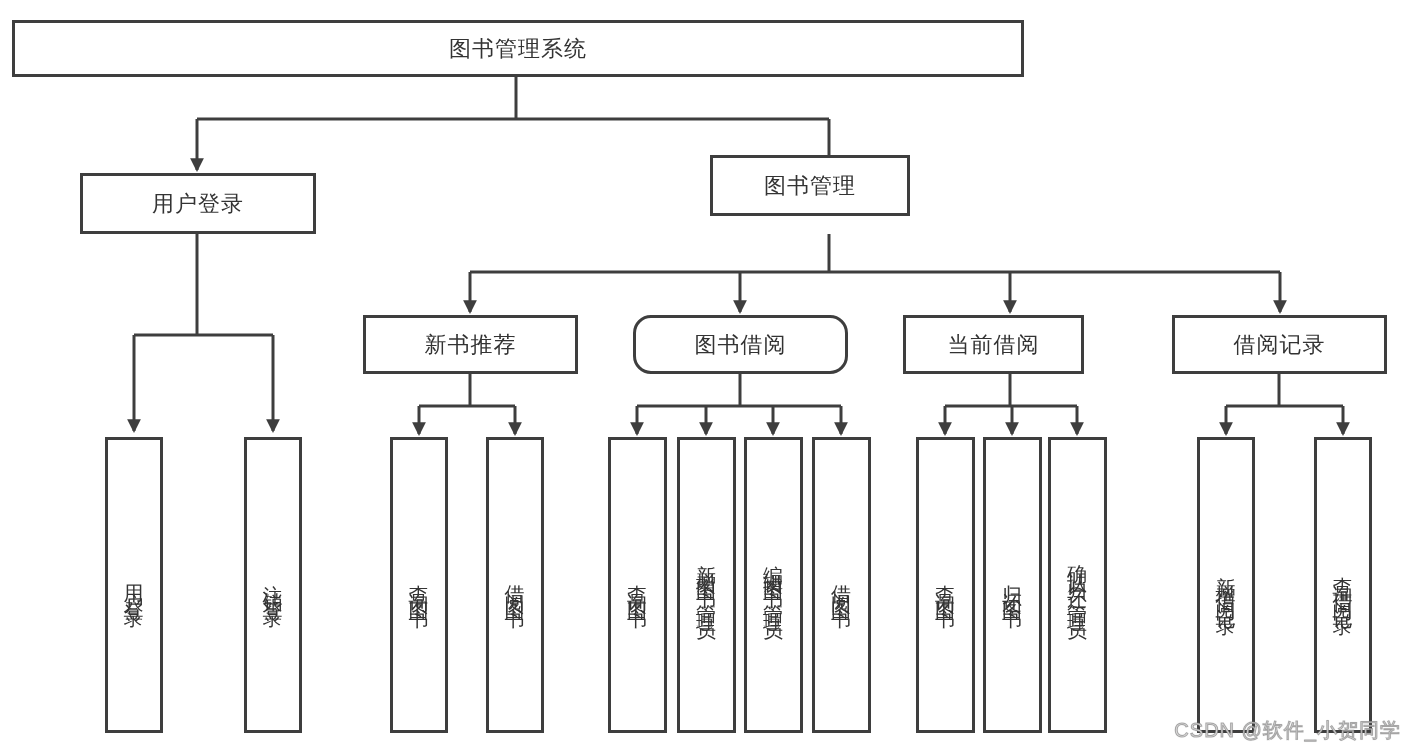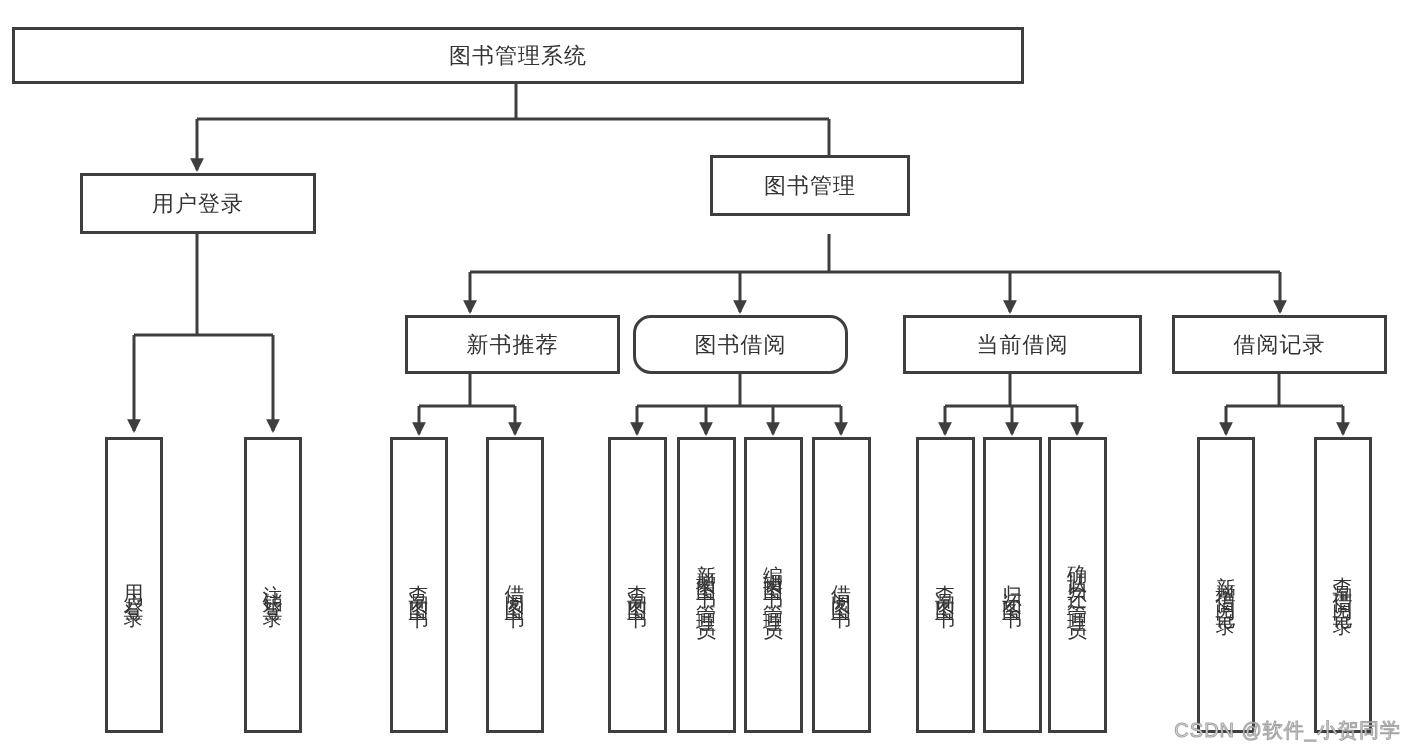--- a/index.html
+++ b/index.html
@@ -114,28 +114,28 @@
     </g>
 
     <g>
       <path class="edge" d="M1279 374 V406"></path>
       <path class="edge" d="M1226 406 H1343"></path>
       <path class="edge" d="M1226 406 V434" marker-end="url(#arrowhead)"></path>
       <path class="edge" d="M1343 406 V434" marker-end="url(#arrowhead)"></path>
     </g>
   </svg>
 
-  <div class="box hbox" style="left:12px; top:27px; width:1012px; height:57px;">图书管理系统</div>
+  <div class="box hbox" style="left:12px; top:20px; width:1012px; height:57px;">图书管理系统</div>
 
   <div class="box hbox" style="left:80px; top:173px; width:236px; height:61px;">用户登录</div>
   <div class="box hbox" style="left:710px; top:155px; width:200px; height:61px;">图书管理</div>
 
-  <div class="box hbox" style="left:363px; top:315px; width:215px; height:59px;margin-left:42px;">新书推荐</div>
+  <div class="box hbox" style="left:363px; top:315px; width:215px; height:59px;">新书推荐</div>
   <div class="box hbox" style="left:633px; top:315px; width:215px; height:59px;border-radius:18px;">图书借阅</div>
-  <div class="box hbox" style="left:903px; top:315px; width:239px; height:59px;">当前借阅</div>
+  <div class="box hbox" style="left:903px; top:315px; width:181px; height:59px;">当前借阅</div>
   <div class="box hbox" style="left:1172px; top:315px; width:215px; height:59px;">借阅记录</div>
 
   <div class="box vbox" style="left:105px; top:437px; width:58px; height:296px;">用户登录</div>
   <div class="box vbox" style="left:244px; top:437px; width:58px; height:296px;">注销登录</div>
 
   <div class="box vbox" style="left:390px; top:437px; width:58px; height:296px;">查询图书</div>
   <div class="box vbox" style="left:486px; top:437px; width:58px; height:296px;">借阅图书</div>
 
   <div class="box vbox" style="left:608px; top:437px; width:59px; height:296px;">查询图书</div>
   <div class="box vbox" style="left:677px; top:437px; width:59px; height:296px;">新增图书（管理员）</div>

